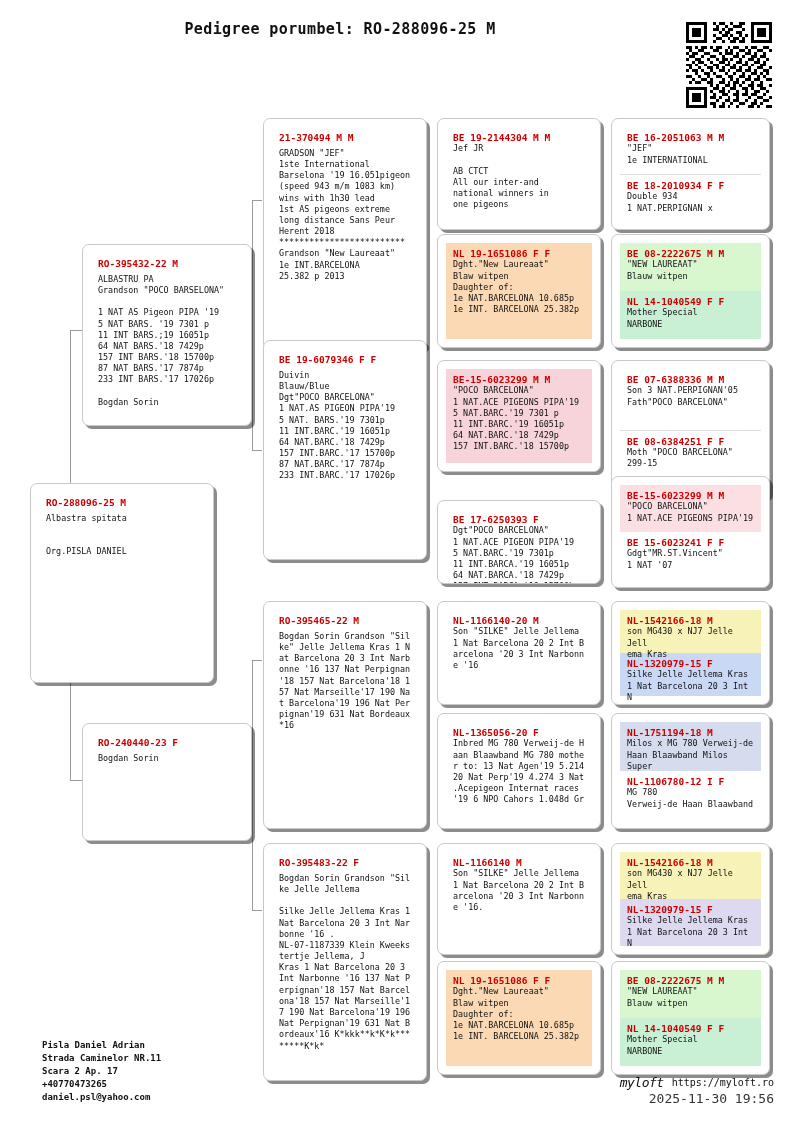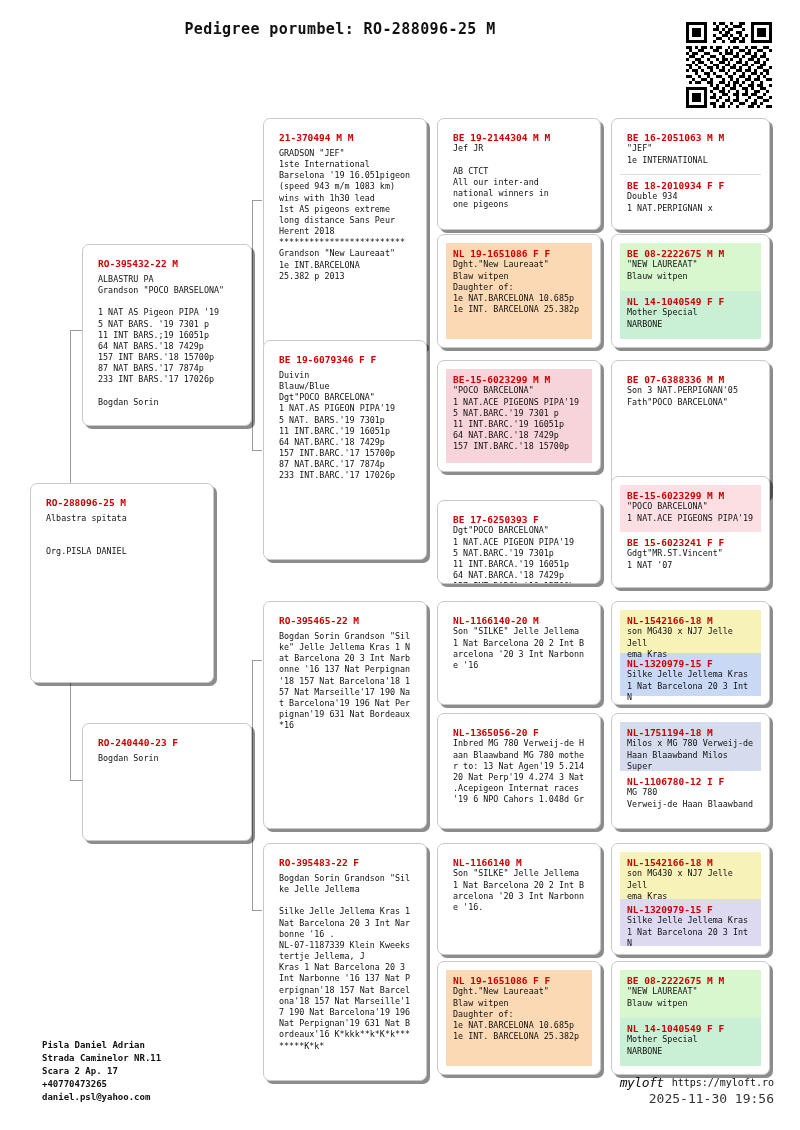--- a/index.html
+++ b/index.html
@@ -520,20 +520,25 @@
 NARBONE</div>
   </div>
 </div>
 
 <div class="card" style="left:611px; top:360px; width:159px; height:139px;">
   <div class="seg bg-white" style="height:50%;">
     <div class="sh m-red">BE 07-6388336 M M</div>
     <div class="sb">Son 3 NAT.PERPIGNAN'05
 Fath"POCO BARCELONA"</div>
   </div>
+  <div class="seg bg-white" style="height:50%; border-top:1px solid #ddd;">
+    <div class="sh f-red">BE 08-6384251 F F</div>
+    <div class="sb">Moth "POCO BARCELONA"
+299-15</div>
+  </div>
 </div>
 
 <div class="card" style="left:611px; top:476px; width:159px; height:112px;">
   <div class="seg bg-pinklt" style="height:50%;">
     <div class="sh m-red">BE-15-6023299 M M</div>
     <div class="sb">"POCO BARCELONA"
 1 NAT.ACE PIGEONS PIPA'19</div>
   </div>
   <div class="seg bg-white" style="height:50%;">
     <div class="sh f-red">BE 15-6023241 F F</div>

